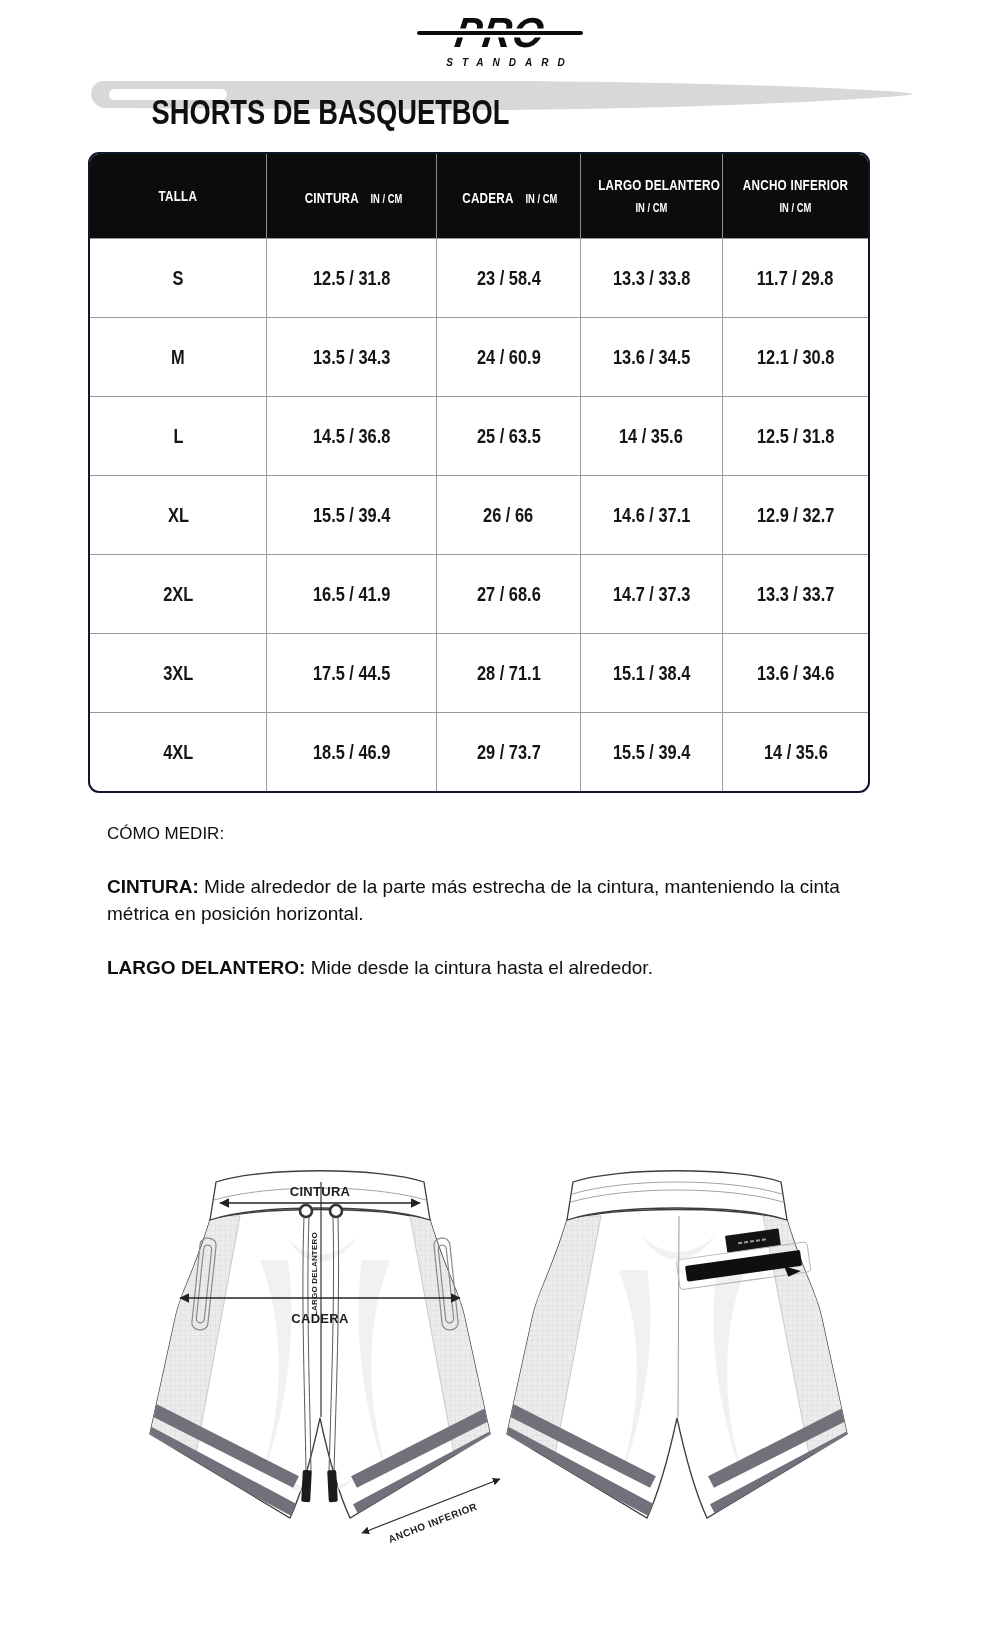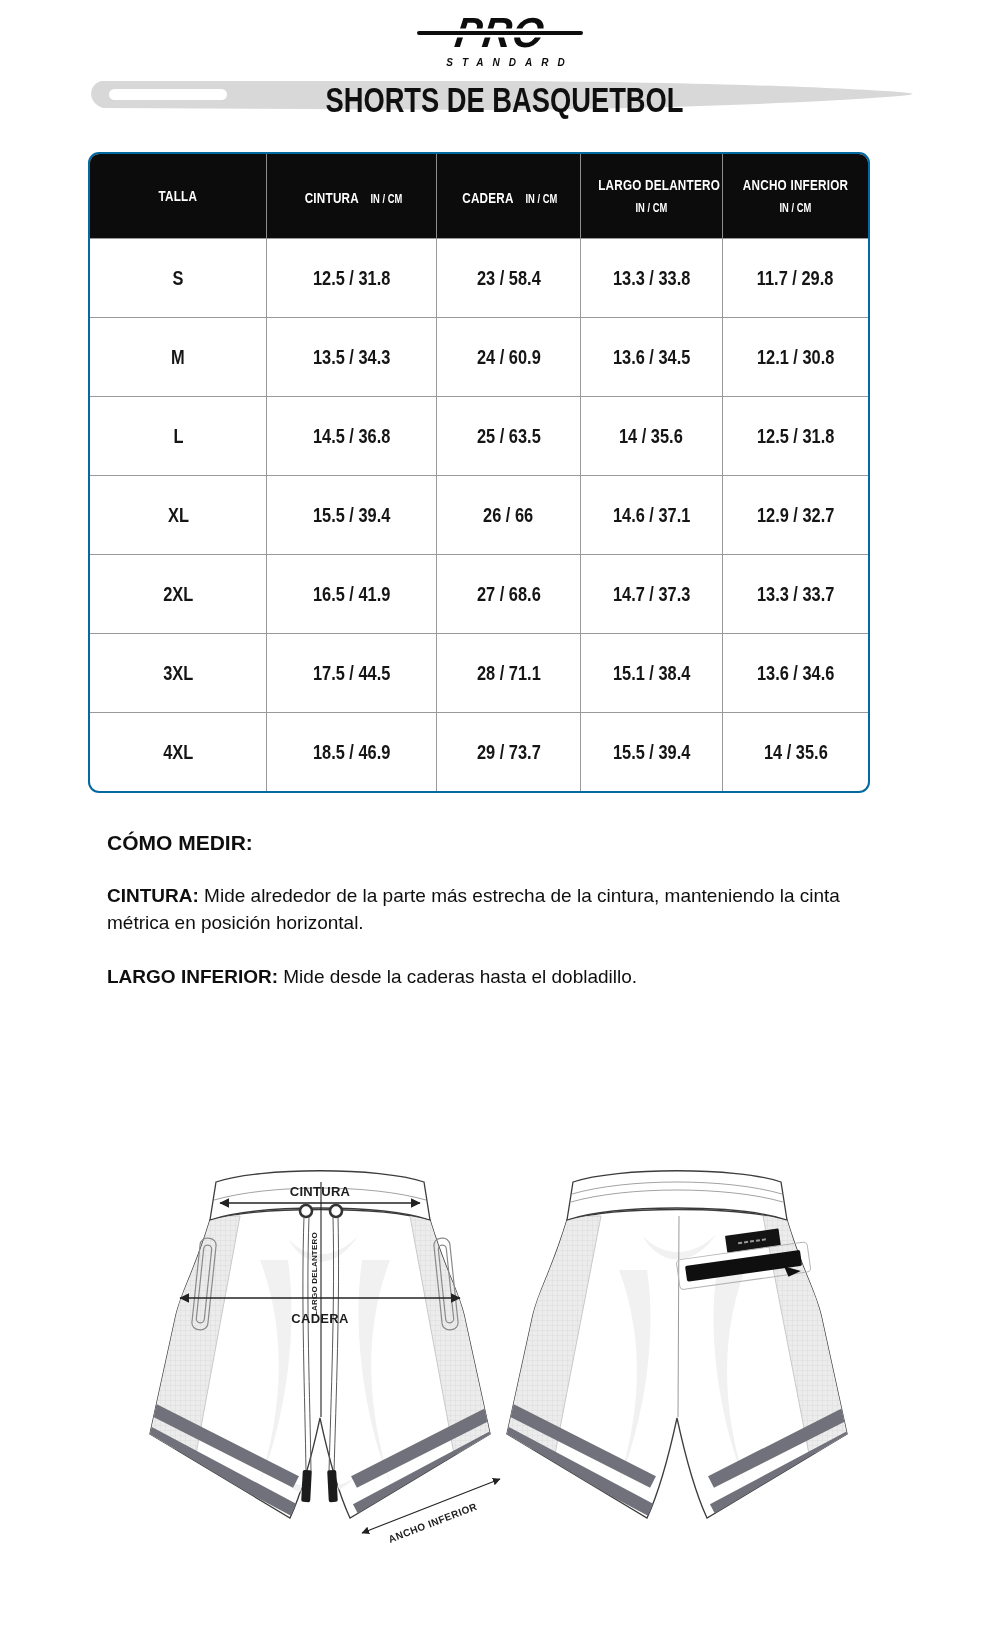--- a/index.html
+++ b/index.html
@@ -13,41 +13,41 @@
   .logo-pro{font-weight:900;font-style:italic;font-size:42px;line-height:42px;letter-spacing:1px;
             display:inline-block;transform:scaleX(.95) skewX(-8deg);color:#0d0d0d;}
   .logo-strike{position:absolute;left:0;right:0;top:19px;height:3.5px;background:#0d0d0d;border-radius:2px;
                box-shadow:0 -2.5px 0 #fff,0 2.5px 0 #fff;}
   .logo-sub{font-size:10px;font-weight:bold;font-style:italic;letter-spacing:9px;padding-left:20px;
             color:#0d0d0d;margin-top:3px;}
 
   
   .title-band{position:absolute;top:74px;left:85px;width:830px;height:44px;}
   .needle{position:absolute;left:0;top:0;width:100%;height:100%;}
-  .page-title{position:absolute;left:0;top:0;width:100%;margin:4px;text-align:center;
+  .page-title{position:absolute;left:0;top:0;width:100%;margin:16px;text-align:left;
               font-size:35px;line-height:44px;font-weight:800;color:#0f0f0f;}
 
   
-  .table-wrap{position:absolute;top:152px;left:88px;width:778px;border:2px solid #0369a1;
+  .table-wrap{position:absolute;top:152px;left:88px;width:778px;border:2px solid #0f172a;
               border-radius:11px;overflow:hidden;background:#fff;}
   table{width:100%;border-collapse:collapse;table-layout:fixed;}
   thead th{background:#0c0c0c;color:#fff;height:84px;vertical-align:middle;text-align:center;
            border-right:1px solid #8e8e8e;padding:0;}
   thead th:last-child{border-right:none;}
   tbody td{height:78px;text-align:center;vertical-align:middle;border:1.7px solid #9a9a9a;padding:0;}
   tbody tr td:first-child{border-left:none;}
   tbody tr td:last-child{border-right:none;}
   tbody tr:last-child td{border-bottom:none;text-align:center;}
   .hlabel{font-size:15px;font-weight:bold;letter-spacing:.3px;}
   .hsub{font-size:12px;font-weight:bold;margin-top:7px;}
   .cval{font-size:21px;font-weight:bold;color:#151515;}
 
   
   .measure{position:absolute;top:812px;left:107px;width:792px;font-size:19px;line-height:27px;color:#0f0f0f;}
-  .measure h2{font-size:21px;margin:17px 0 26px;font-weight:bold;}
+  .measure h2{font-size:17px;margin:8px 0 26px;font-weight:normal;}
   .measure p{margin:16px 0 27px;}
 
   
   .diagrams{position:absolute;top:1120px;left:0;width:1000px;height:531px;}
   .shorts{position:absolute;top:0;width:370px;height:530px;}
   .shorts.front{left:140px;}
   .shorts.back{left:497px;}
   .dlabel{font-family:"Liberation Sans",sans-serif;font-weight:bold;fill:#1d1d1d;font-size:13px;letter-spacing:.3px;}
   .dlabel-sm{font-size:8px;letter-spacing:.2px;}
   .dlabel-md{font-size:10px;letter-spacing:.5px;}
@@ -141,21 +141,21 @@
           <td><span class="cond cval">15.5 / 39.4</span></td>
           <td><span class="cond cval">14 / 35.6</span></td>
         </tr>
       </tbody>
     </table>
   </div>
 
   <div class="measure">
     <h2>CÓMO MEDIR:</h2>
     <p><b>CINTURA:</b> <span>Mide alrededor de la parte más estrecha de la cintura, manteniendo la cinta métrica en posición horizontal.</span></p>
-    <p><b>LARGO INFERIOR:</b> <span>Mide desde la caderas hasta el dobladillo.</span></p>
+    <p><b>LARGO DELANTERO:</b> <span>Mide desde la cintura hasta el alrededor.</span></p>
   </div>
 
   <div class="diagrams">
 
     <svg class="shorts front" viewBox="0 0 370 530">
       <defs>
         <pattern id="meshF" width="5" height="5" patternUnits="userSpaceOnUse">
           <rect width="5" height="5" fill="#ececec"></rect>
           <path d="M0 0H5 M0 0V5" stroke="#dddddd" stroke-width="1"></path>
         </pattern>

